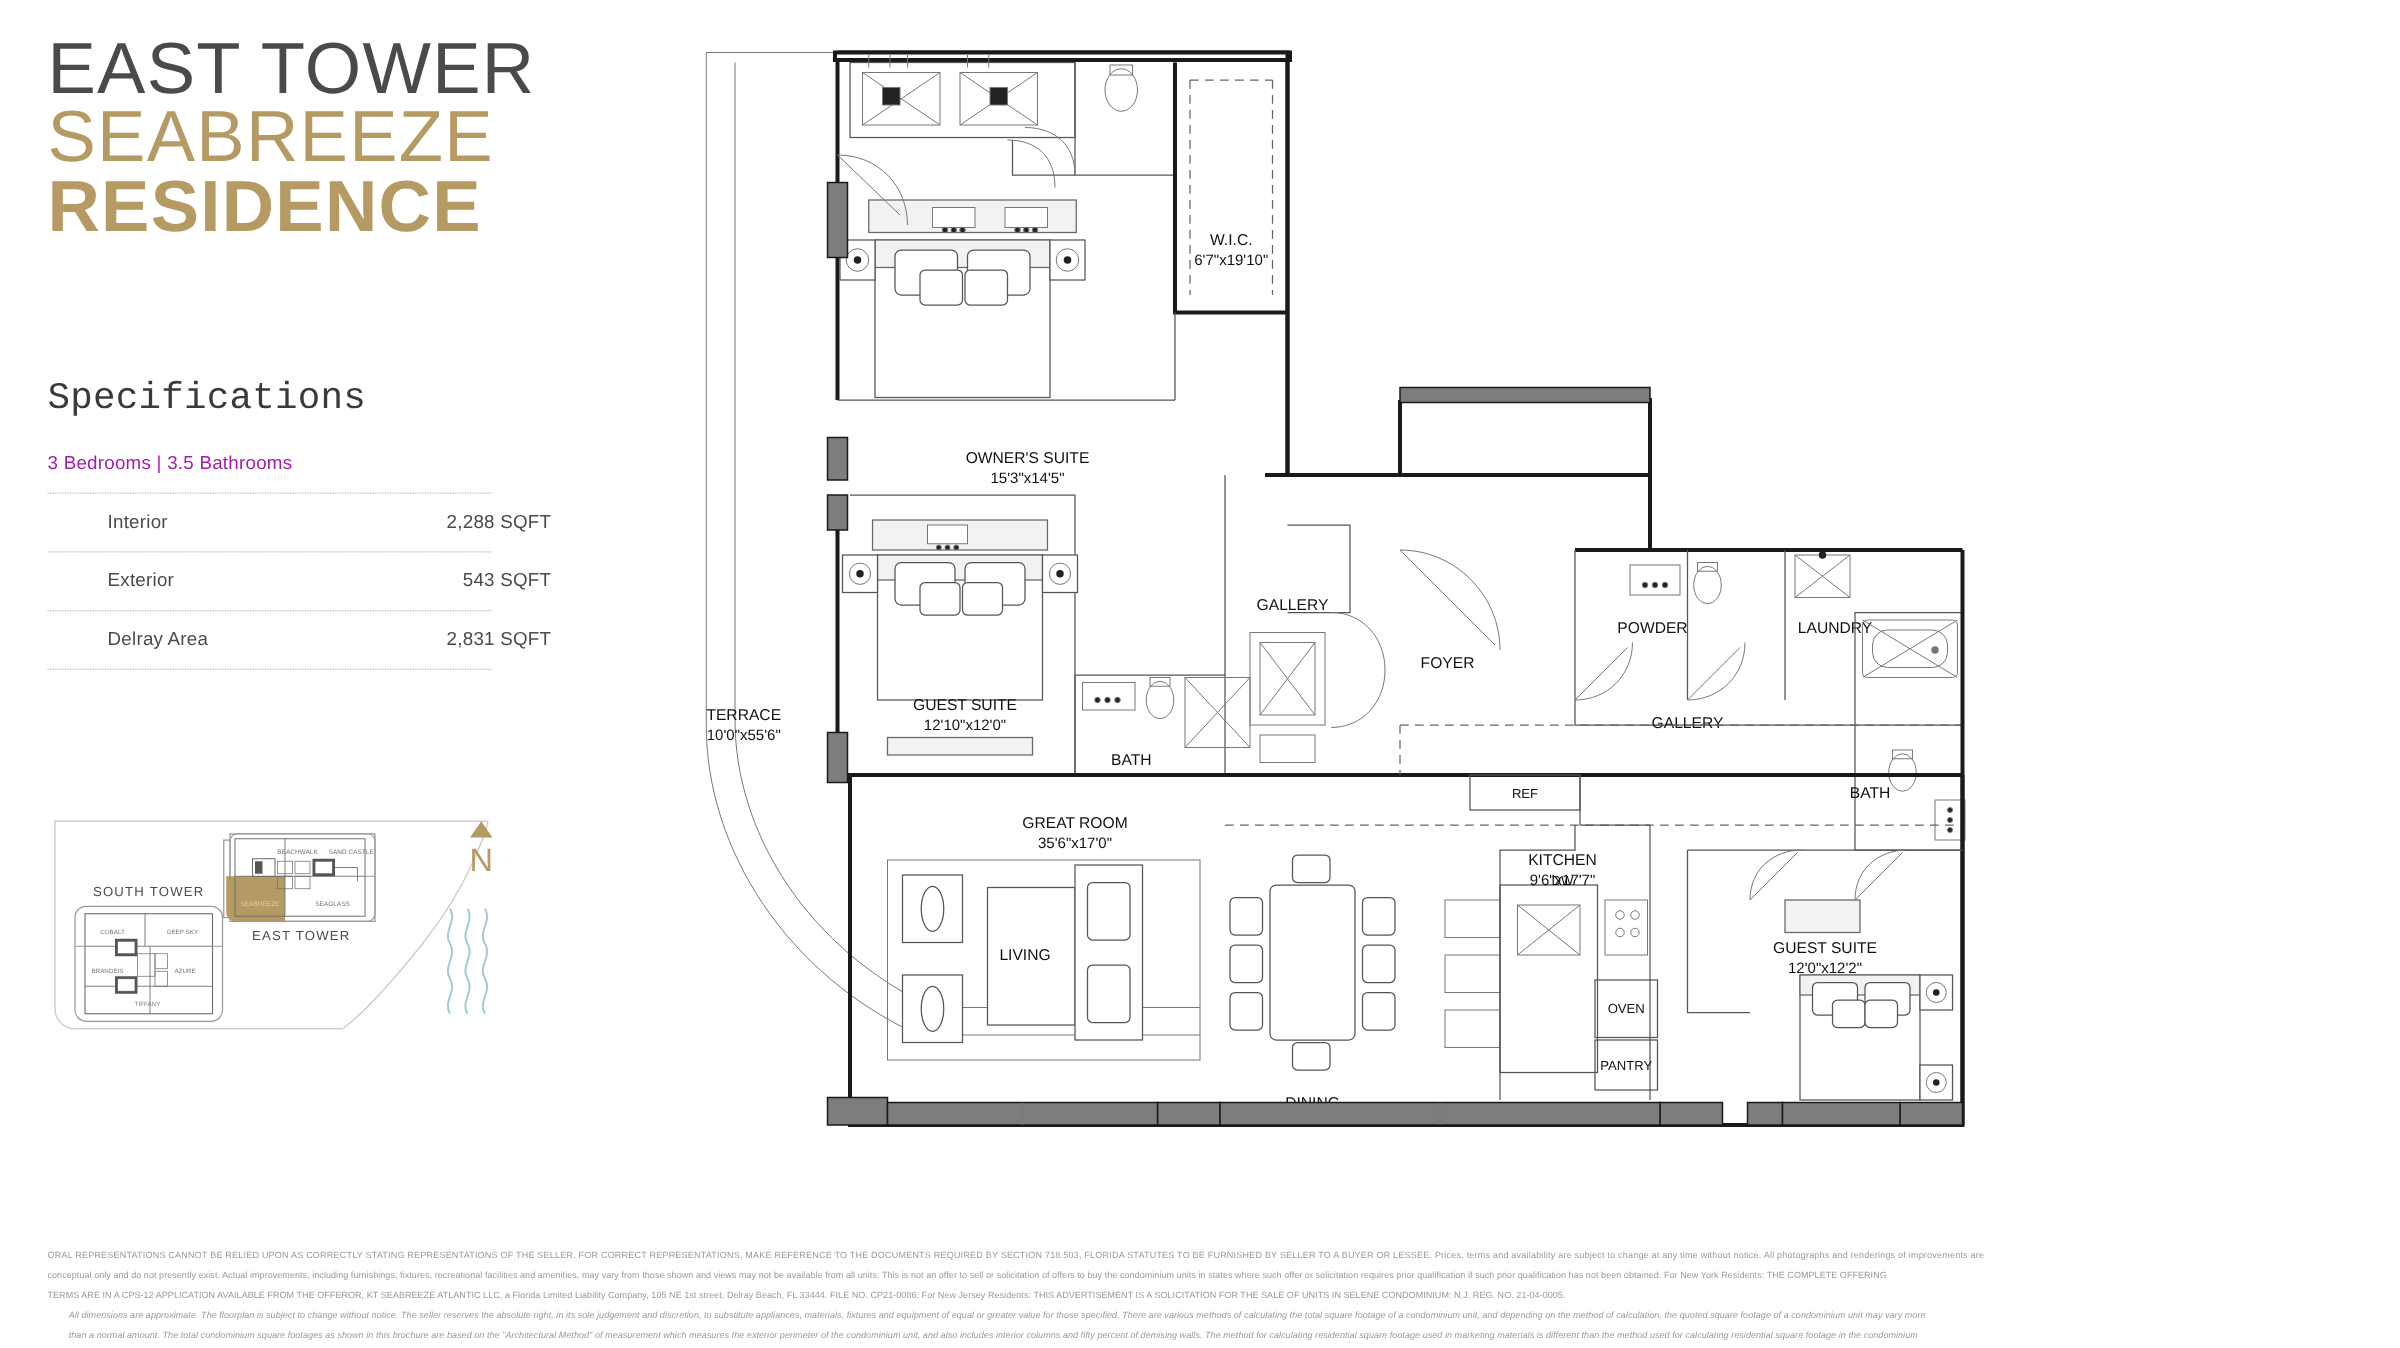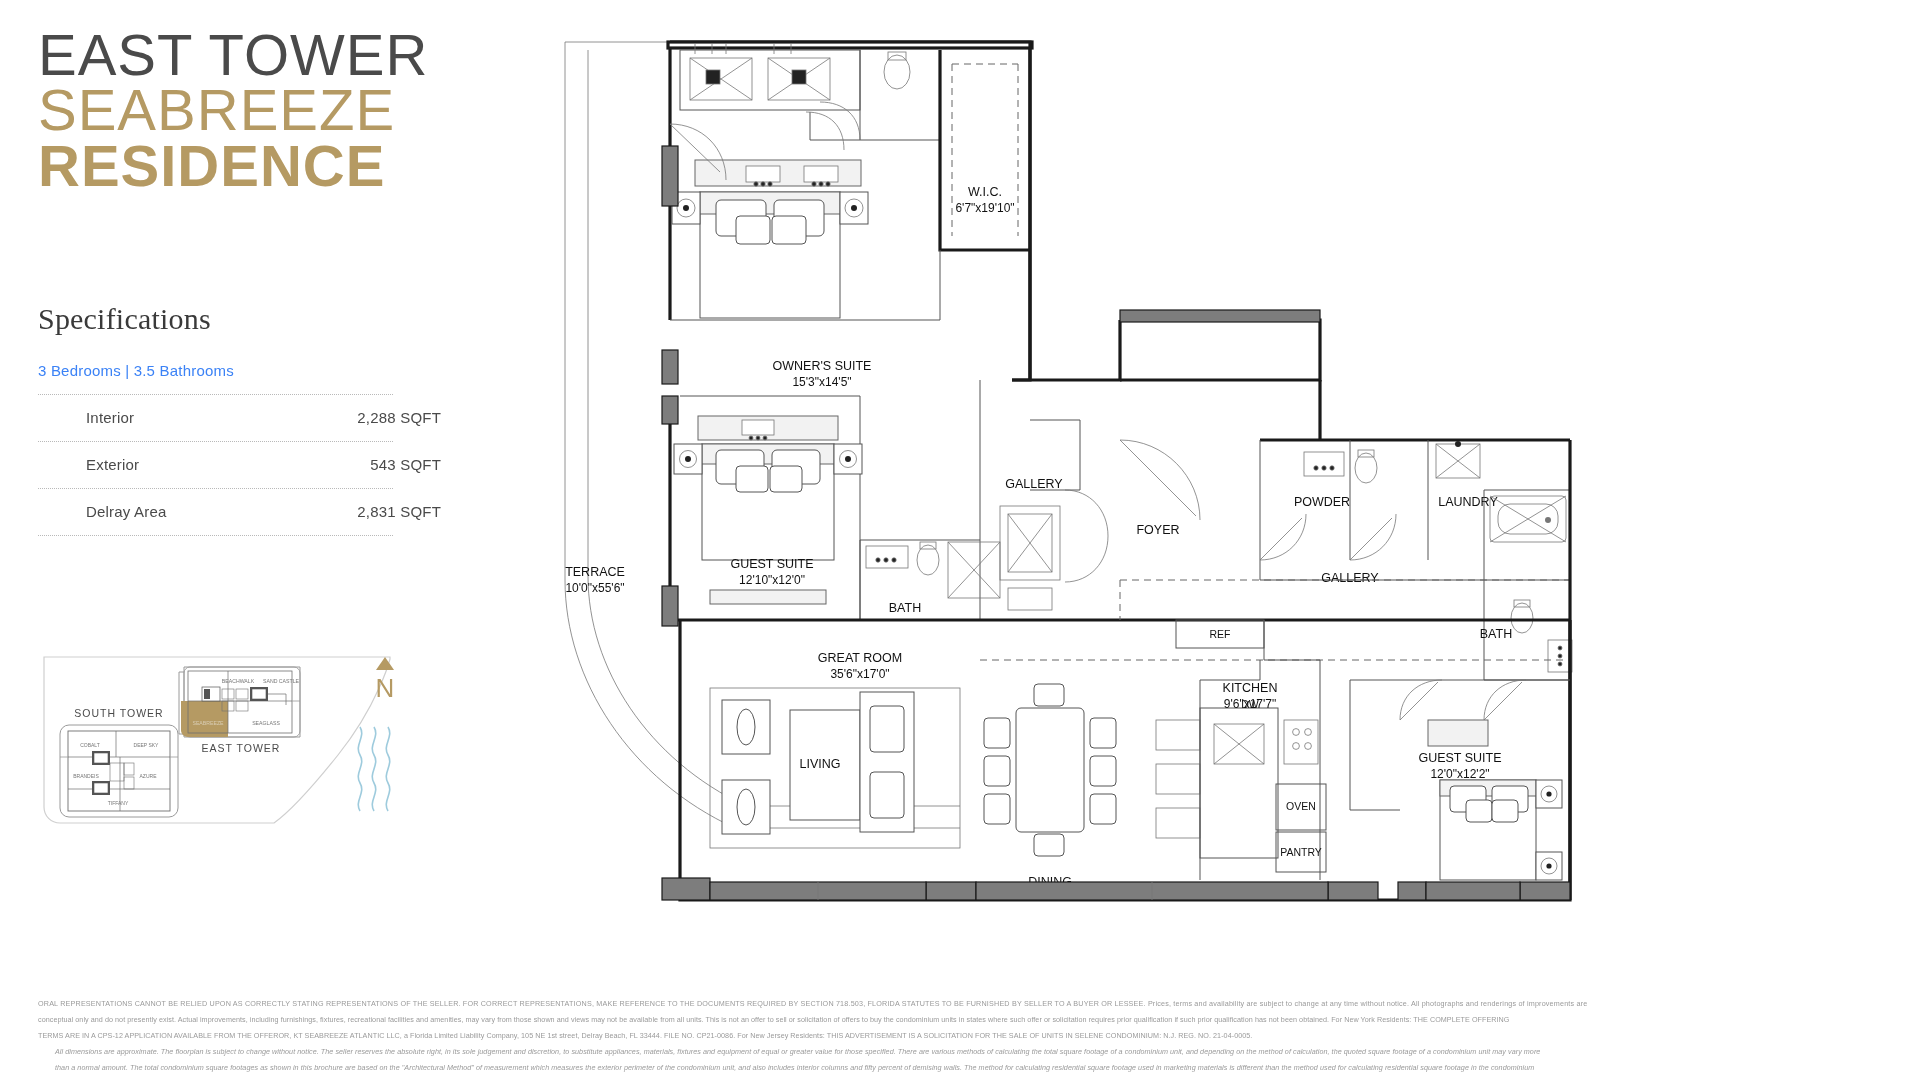--- a/index.html
+++ b/index.html
@@ -11,23 +11,23 @@
   
   .left{position:absolute;left:38px;top:28px;width:420px;}
   .title-block{line-height:0.92;}
   .t-east{font-size:58px;letter-spacing:1px;color:#4a4a4a;font-weight:300;
           font-family:"Liberation Sans",sans-serif;}
   .t-sea,.t-res{font-size:58px;letter-spacing:1px;color:#b59a63;font-weight:300;
           font-family:"Liberation Sans",sans-serif;}
   .t-sea{margin-top:2px;}
   .t-res{margin-top:2px;font-weight:bold;}
 
-  .spec-title{font-family:Liberation Serif, serif;font-size:30px;color:#3a3a3a;
+  .spec-title{font-family:Liberation Mono, monospace;font-size:30px;color:#3a3a3a;
               margin-top:110px;font-weight:400;letter-spacing:.2px;}
-  .spec-sub{font-size:15px;color:#3b82f6;margin-top:26px;letter-spacing:.2px;}
+  .spec-sub{font-size:15px;color:#a21caf;margin-top:26px;letter-spacing:.2px;}
   .dots{height:1px;margin:14px 0;border-bottom:1.6px dotted #b9b9b9;width:355px;}
   .spec-row{display:flex;justify-content:space-between;width:355px;
             font-size:15px;color:#4a4a4a;letter-spacing:.2px;margin-left:48px;}
   .spec-row .k{}
   .spec-row .v{}
 
   
   .keyplan{position:absolute;left:38px;top:645px;width:390px;height:190px;}
   .keyplan svg{display:block;}
   .compass{position:absolute;left:365px;top:655px;width:40px;height:52px;}

